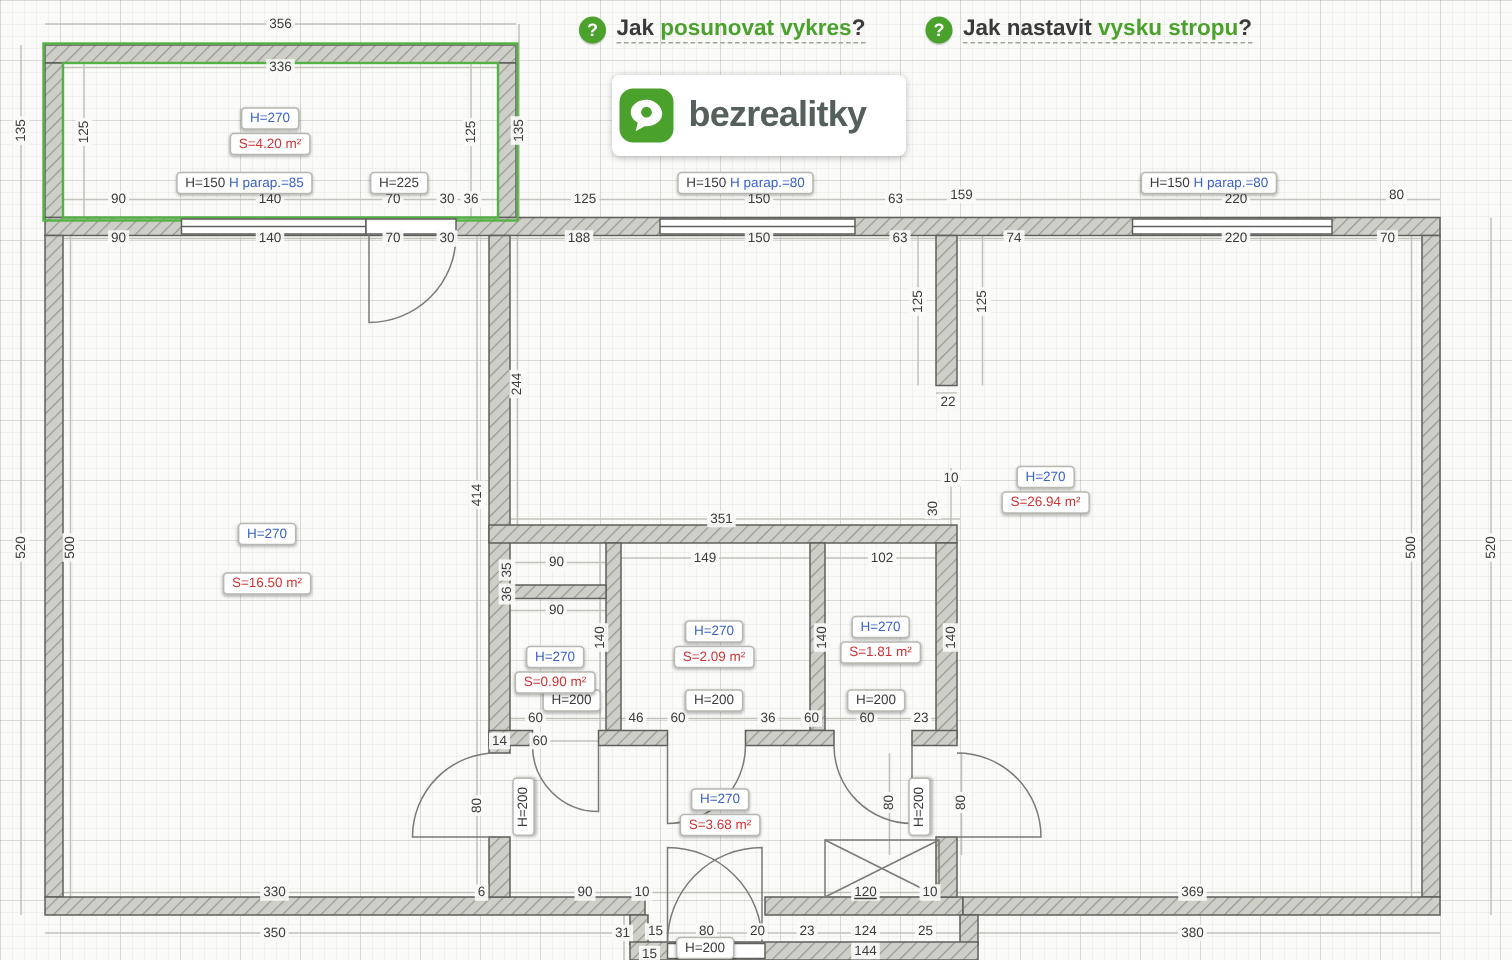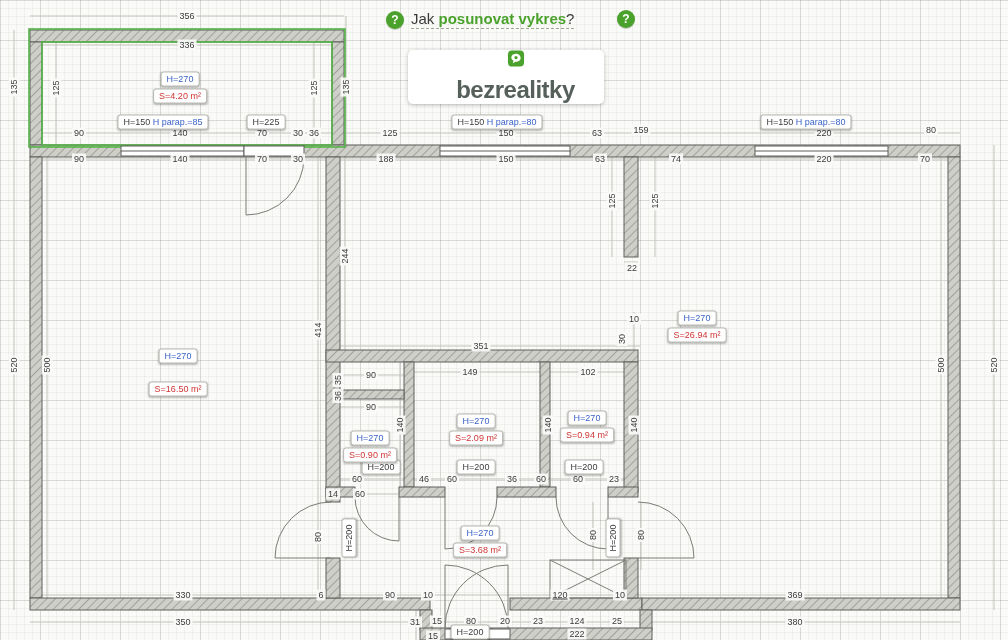--- a/index.html
+++ b/index.html
@@ -23,25 +23,25 @@
         border-radius:3px;box-shadow:0 1px 2px rgba(0,0,0,.25);font-size:9px;line-height:13px;
         padding:0 5px;white-space:nowrap;color:#3b3b3b;}
   .pill.rot{transform:translate(-50%,-50%) rotate(-90deg);}
   .pill.h{color:#3a63c8;}
   .pill.s{color:#cf3434;}
   .pill .sub{color:#3a63c8;}
   .help-link{position:absolute;display:flex;align-items:center;gap:7px;text-decoration:none;cursor:pointer;}
   .qmark{width:18px;height:18px;border-radius:50%;background:#4aa22c;color:#fff;font-weight:bold;
          font-size:12px;display:flex;align-items:center;justify-content:center;flex:0 0 18px;
          box-shadow:0 1px 1px rgba(0,0,0,.2);}
-  .help-text{font-size:15px;color:#3a3a3a;border-bottom:1px dashed #9aa894;padding-bottom:1px;}
+  .help-text{font-size:15px;color:#3a3a3a;border-bottom:1px dashed #9aa894;padding-bottom:1px;font-weight:bold;}
   .help-text b{color:#4aa22c;}
   .logo-box{position:absolute;left:408px;top:50px;width:196px;height:54px;background:#fff;
             border-radius:5px;box-shadow:0 1px 4px rgba(0,0,0,.25);display:flex;align-items:center;
-            gap:9px;padding-left:19px;box-sizing:border-box;cursor:pointer;flex-direction:column;}
+            gap:9px;padding-left:4px;box-sizing:border-box;cursor:pointer;}
   .logo-text{font-size:24px;font-weight:bold;color:#56605b;letter-spacing:-0.5px;}
 </style>
 </head>
 <body>
 
 <div id="app">
 
   <svg id="plan-svg" width="1008" height="640" viewBox="0 0 1008 640">
     <defs>
       <pattern id="hatch" width="6" height="6" patternUnits="userSpaceOnUse" patternTransform="rotate(45)">
@@ -204,66 +204,67 @@
       <div class="dim" style="left: 614px; top: 479px;">23</div>
       <div class="dim" style="left: 333px; top: 494px;">14</div>
       <div class="dim" style="left: 360px; top: 494px;">60</div>
       <div class="dim rot" style="left: 318px; top: 537px;">80</div>
       <div class="dim rot" style="left: 593px; top: 535px;">80</div>
       <div class="dim rot" style="left: 641px; top: 535px;">80</div>
       <div class="dim" style="left: 183px; top: 595px;">330</div>
       <div class="dim" style="left: 321px; top: 595px;">6</div>
       <div class="dim" style="left: 390px; top: 595px;">90</div>
       <div class="dim" style="left: 428px; top: 595px;">10</div>
-      <div class="dim" style="left: 560px; top: 595px; text-decoration: underline;">120</div>
+      <div class="dim" style="left: 577px; top: 595px; text-decoration: underline;">120</div>
       <div class="dim" style="left: 620px; top: 595px;">10</div>
       <div class="dim" style="left: 795px; top: 595px;">369</div>
       <div class="dim" style="left: 183px; top: 622px;">350</div>
       <div class="dim" style="left: 415px; top: 622px;">31</div>
       <div class="dim" style="left: 437px; top: 621px;">15</div>
       <div class="dim" style="left: 471px; top: 621px;">80</div>
       <div class="dim" style="left: 505px; top: 621px; text-align: right;">20</div>
       <div class="dim" style="left: 538px; top: 621px;">23</div>
       <div class="dim" style="left: 577px; top: 621px;">124</div>
       <div class="dim" style="left: 617px; top: 621px;">25</div>
       <div class="dim" style="left: 795px; top: 622px;">380</div>
-      <div class="dim" style="left: 577px; top: 634px;">222</div>
+      <div class="dim" style="left: 577px; top: 634px;">144</div>
       <div class="dim" style="left: 433px; top: 636px;">15</div>
       <div class="pill" style="left: 163px; top: 122px;"><span>H=150</span><span class="sub">&nbsp;H parap.=85</span></div>
       <div class="pill" style="left: 266px; top: 122px;"><span>H=225</span></div>
       <div class="pill" style="left: 497px; top: 122px;"><span>H=150</span><span class="sub">&nbsp;H parap.=80</span></div>
       <div class="pill" style="left: 806px; top: 122px;"><span>H=150</span><span class="sub">&nbsp;H parap.=80</span></div>
       <div class="pill" style="left: 381px; top: 467px;"><span>H=200</span></div>
       <div class="pill" style="left: 476px; top: 467px;"><span>H=200</span></div>
       <div class="pill" style="left: 584px; top: 467px;"><span>H=200</span></div>
       <div class="pill rot" style="left: 349px; top: 538px;"><span>H=200</span></div>
       <div class="pill rot" style="left: 613px; top: 538px;"><span>H=200</span></div>
       <div class="pill" style="left: 470px; top: 632px;"><span>H=200</span></div>
       <div class="pill h" style="left: 180px; top: 79px;">H=270</div>
       <div class="pill s" style="left: 180px; top: 96px;">S=4.20 m²</div>
       <div class="pill h" style="left: 178px; top: 356px;">H=270</div>
       <div class="pill s" style="left: 178px; top: 373px; margin-top: 16px;">S=16.50 m²</div>
       <div class="pill h" style="left: 697px; top: 318px;">H=270</div>
       <div class="pill s" style="left: 697px; top: 335px;">S=26.94 m²</div>
       <div class="pill h" style="left: 476px; top: 421px;">H=270</div>
       <div class="pill s" style="left: 476px; top: 438px;">S=2.09 m²</div>
       <div class="pill h" style="left: 587px; top: 418px;">H=270</div>
-      <div class="pill s" style="left: 587px; top: 435px;">S=0.94 m²</div>
+      <div class="pill s" style="left: 587px; top: 435px;">S=1.81 m²</div>
       <div class="pill h" style="left: 370px; top: 438px;">H=270</div>
       <div class="pill s" style="left: 370px; top: 455px;">S=0.90 m²</div>
       <div class="pill h" style="left: 480px; top: 533px;">H=270</div>
       <div class="pill s" style="left: 480px; top: 550px;">S=3.68 m²</div>
     </div>
 
   <a class="help-link" style="left:386px;top:10px">
     <span class="qmark">?</span>
     <span class="help-text"><span>Jak </span><b>posunovat vykres</b><span>?</span></span>
   </a>
   <a class="help-link" style="left:617px;top:10px">
     <span class="qmark">?</span>
+    <span class="help-text"><span>Jak nastavit </span><b>vysku stropu</b><span>?</span></span>
   </a>
 
   <div class="logo-box">
     <svg width="38" height="38" viewBox="0 0 38 38">
       <rect x="1" y="1" width="36" height="36" rx="9" fill="#4aa22c"></rect>
       <path d="M19 8.5c-5.8 0-10.5 3.7-10.5 8.3 0 2.9 1.9 5.4 4.7 6.9l-1.4 5.8 6-3.4c.4 0 .8.1 1.2.1 5.8 0 10.5-3.7 10.5-8.3S24.8 8.5 19 8.5z" fill="#ffffff"></path>
       <circle cx="19" cy="16.8" r="3.6" fill="#4aa22c"></circle>
     </svg>
     <span class="logo-text">bezrealitky</span>
   </div>

